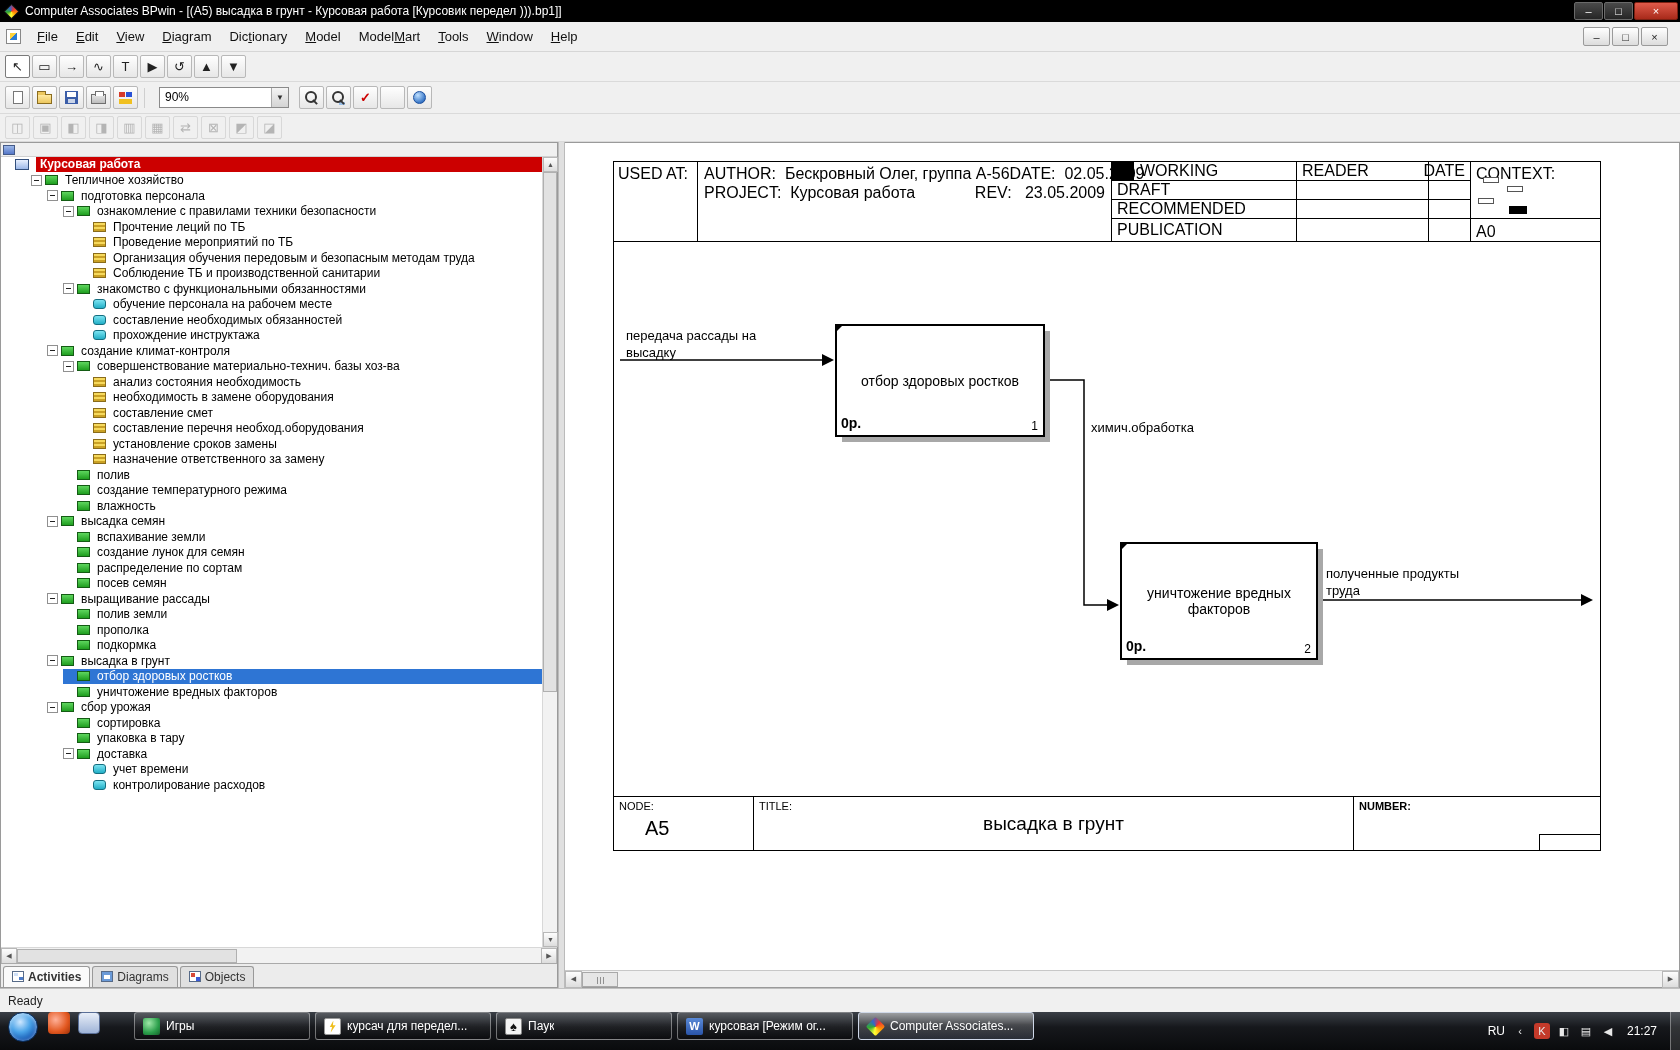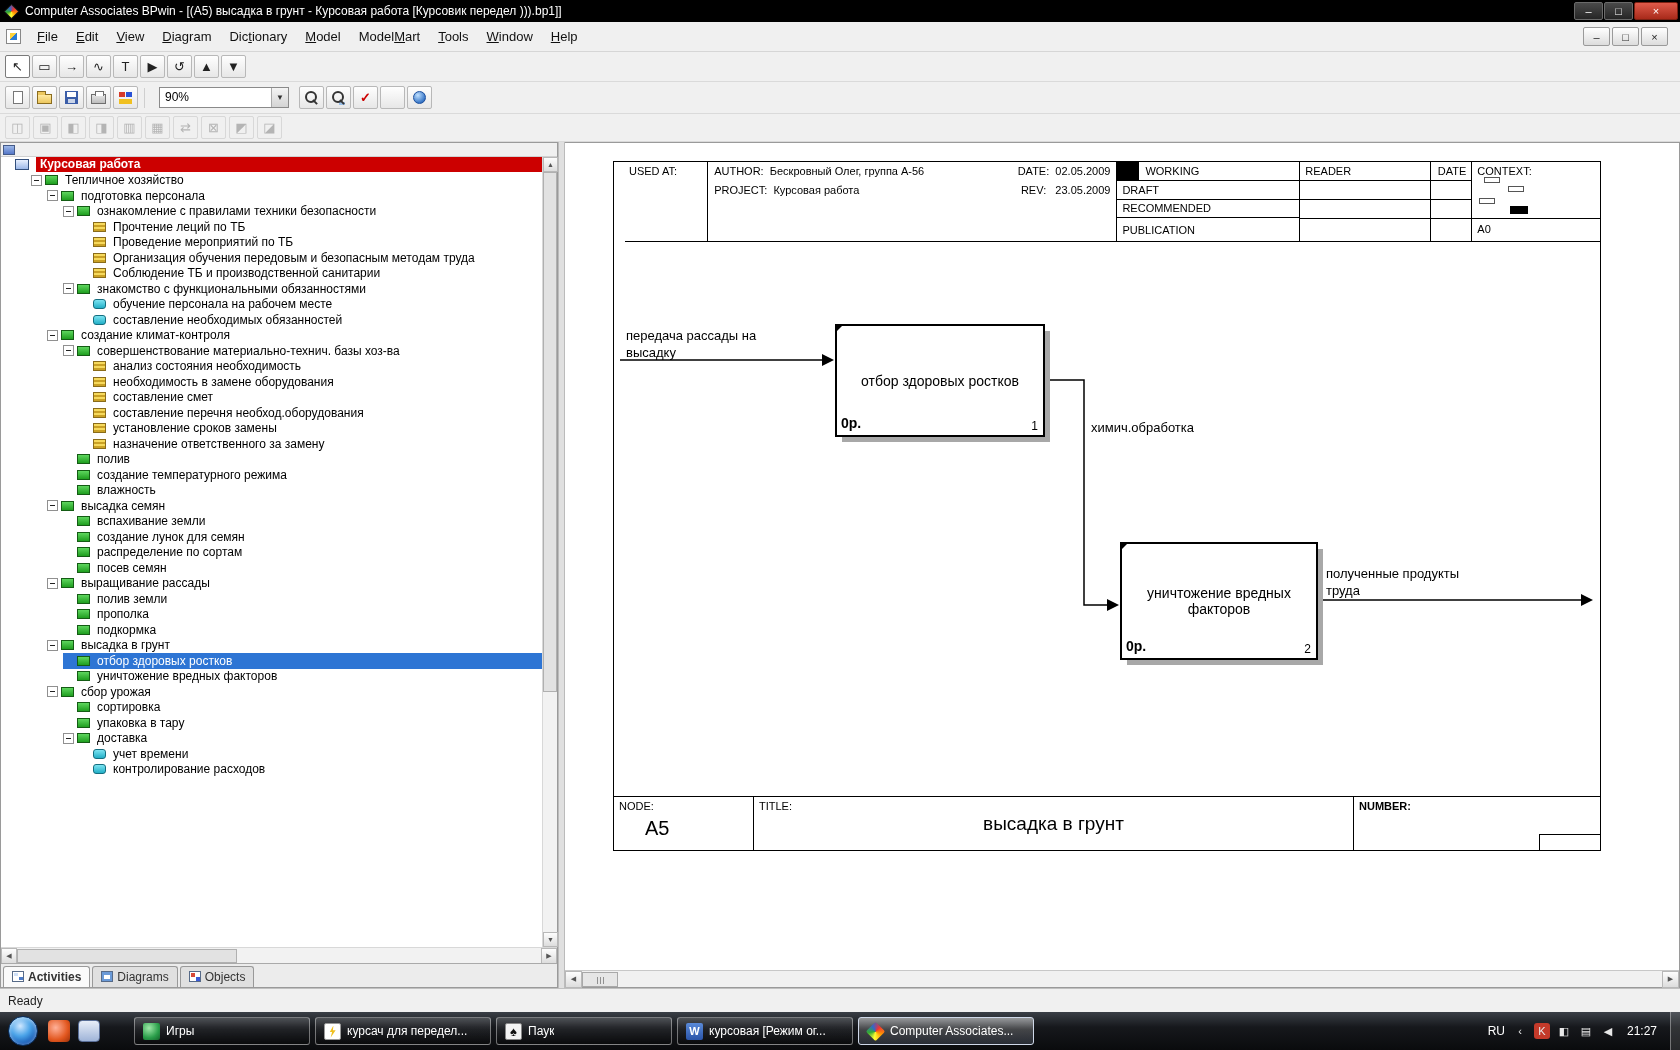--- a/index.html
+++ b/index.html
@@ -102,21 +102,21 @@
   .tabicon{width:12px;height:11px;border:1px solid #566a88;flex:none;}
   .tabicon-activities{background:linear-gradient(#cfe0f8,#cfe0f8) 1px 1px/4px 3px no-repeat,linear-gradient(#4a7ac8,#4a7ac8) 6px 5px/4px 3px no-repeat,#fff;}
   .tabicon-diagrams{background:linear-gradient(#fff,#fff) 2px 3px/6px 4px no-repeat,#6a9ad8;}
   .tabicon-objects{background:linear-gradient(#d64a3a,#d64a3a) 1px 1px/4px 4px no-repeat,linear-gradient(#3a5ad6,#3a5ad6) 6px 5px/4px 4px no-repeat,#fff;}
 
   .splitter{width:7px;background:#e0e0e0;border-left:1px solid #bbb;border-right:1px solid #bbb;flex:none;}
 
   
   .diagram-panel{flex:1;background:#fff;position:relative;border:1px solid #9a9a9a;border-left:none;min-width:0;}
   .sheet{position:absolute;left:48px;top:18px;width:988px;height:690px;border:1px solid #000;background:#fff;color:#000;}
-  .kit-header{height:80px;border-bottom:1px solid #000;display:flex;font-size:11px;margin-left:11px;}
+  .kit-header{height:80px;border-bottom:1px solid #000;display:flex;font-size:16px;}
   .kcol{border-right:1px solid #000;height:100%;}
   .kcol:last-child{border-right:none;}
   .c-used{width:84px;padding:3px 4px;}
   .c-mid{width:414px;display:flex;flex-direction:column;}
   .mid-row{display:flex;justify-content:space-between;padding:3px 6px 0;height:19px;}
   .mid-row.last{height:23px;}
   .ws-pre{white-space:pre;}
   .c-status{width:185px;display:flex;flex-direction:column;}
   .krow{height:19px;border-bottom:1px solid #000;display:flex;align-items:center;padding:0 5px;}
   .kcol .krow:last-child{height:23px;border-bottom:none;}
@@ -160,21 +160,21 @@
   .dscroll .sb-btn{height:17px;width:17px;}
   .sb-thumb-h.small{width:36px;height:15px;background:
     linear-gradient(#909090,#909090) 14px 4px/1px 7px no-repeat,
     linear-gradient(#909090,#909090) 17px 4px/1px 7px no-repeat,
     linear-gradient(#909090,#909090) 20px 4px/1px 7px no-repeat,#e6e6e6;border:1px solid #a8a8a8;}
 
   
   .statusbar{height:24px;background:#f0f0f0;border-top:1px solid #c0c0c0;display:flex;align-items:center;padding:0 8px;font-size:12px;color:#222;flex:none;}
 
   
-  .taskbar{height:38px;background:linear-gradient(#3a3f46,#16181c 40%,#0a0b0d);display:flex;align-items:center;padding-left:4px;flex:none;}
+  .taskbar{height:38px;background:linear-gradient(#3a3f46,#16181c 40%,#0a0b0d);display:flex;padding-left:4px;flex:none;}
   .start-orb{width:30px;height:30px;border-radius:50%;background:radial-gradient(circle at 40% 32%,#cfe8ff,#4aa3e8 40%,#1b5fb8 70%,#0b3a80);border:1px solid #0a2f60;box-shadow:inset 0 1px 4px rgba(255,255,255,.7);margin:0 10px 0 4px;flex:none;}
   .quick{width:22px;height:22px;border-radius:4px;margin-right:8px;flex:none;}
   .quick.q1{background:radial-gradient(circle at 35% 35%,#ffb199,#e2571f 60%,#9c3008);}
   .quick.q2{background:linear-gradient(#e8eef8,#9fb4d8);border:1px solid #5a6f98;}
   .taskbtns{display:flex;gap:5px;margin-left:26px;}
   .taskbtn{width:176px;height:28px;border:1px solid rgba(255,255,255,.4);border-radius:3px;background:linear-gradient(rgba(255,255,255,.16),rgba(255,255,255,.05) 45%,rgba(0,0,0,.25));color:#fff;font-size:12px;display:flex;align-items:center;gap:6px;padding:0 8px;overflow:hidden;}
   .taskbtn.active{background:linear-gradient(rgba(255,255,255,.5),rgba(255,255,255,.2) 45%,rgba(90,100,120,.35));border-color:#cfd8e8;}
   .taskbtn-label{white-space:nowrap;overflow:hidden;text-overflow:ellipsis;}
   .tbi{width:17px;height:17px;flex:none;display:flex;align-items:center;justify-content:center;font-size:12px;border-radius:2px;}
   .tbi-games{background:radial-gradient(circle at 35% 30%,#9fe8a8,#2a9e4a 60%,#14602a);}
@@ -416,20 +416,28 @@
             </div>
             <div class="trow" data-name="tree-item">
               <div class="tsp" style="width: 78px;"></div>
               <div class="tcontent">
                 <div class="exp hide" data-name="tree-expander-placeholder"></div>
                 <div class="ti ti-cyan" data-name="activity-icon"></div>
                 <div class="tlabel" data-name="tree-item-label">составление необходимых обязанностей</div>
               </div>
             </div>
             <div class="trow" data-name="tree-item">
+              <div class="tsp" style="width: 78px;"></div>
+              <div class="tcontent">
+                <div class="exp hide" data-name="tree-expander-placeholder"></div>
+                <div class="ti ti-cyan" data-name="activity-icon"></div>
+                <div class="tlabel" data-name="tree-item-label">прохождение инструктажа</div>
+              </div>
+            </div>
+            <div class="trow" data-name="tree-item">
               <div class="tsp" style="width: 46px;"></div>
               <div class="tcontent">
                 <div class="exp" data-name="tree-expander"></div>
                 <div class="ti ti-green" data-name="activity-icon"></div>
                 <div class="tlabel" data-name="tree-item-label">создание климат-контроля</div>
               </div>
             </div>
             <div class="trow" data-name="tree-item">
               <div class="tsp" style="width: 62px;"></div>
               <div class="tcontent">

